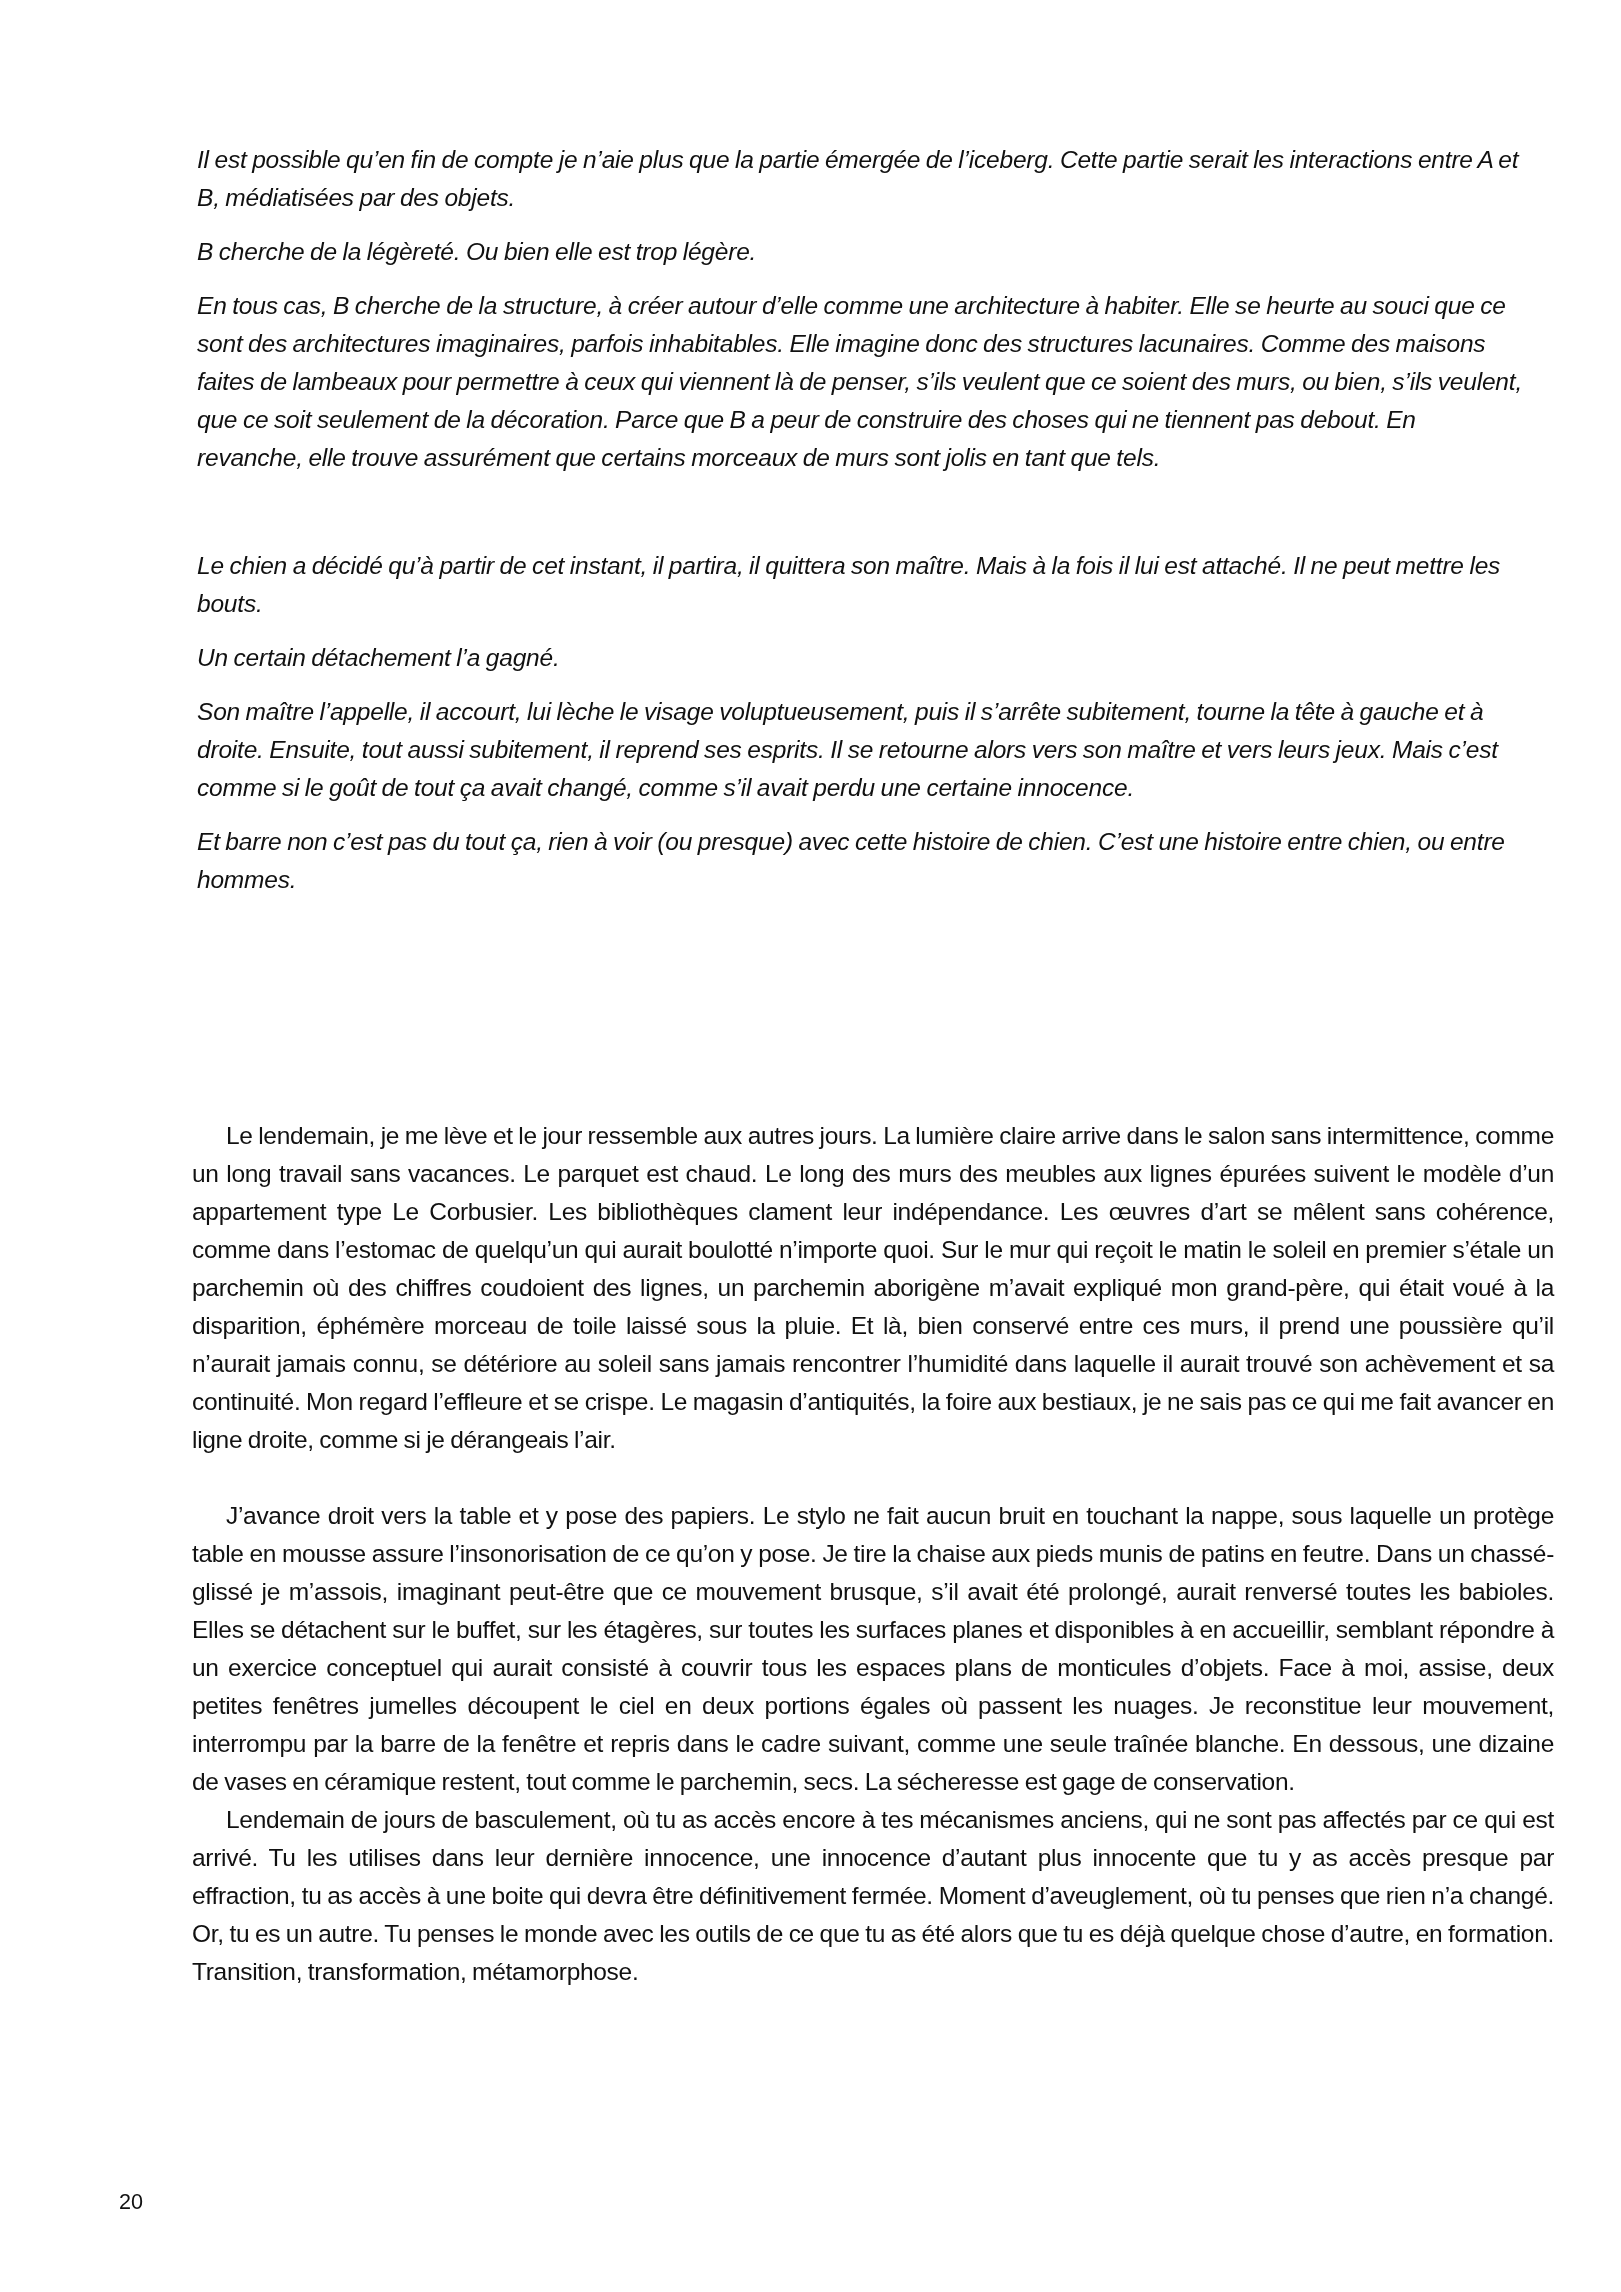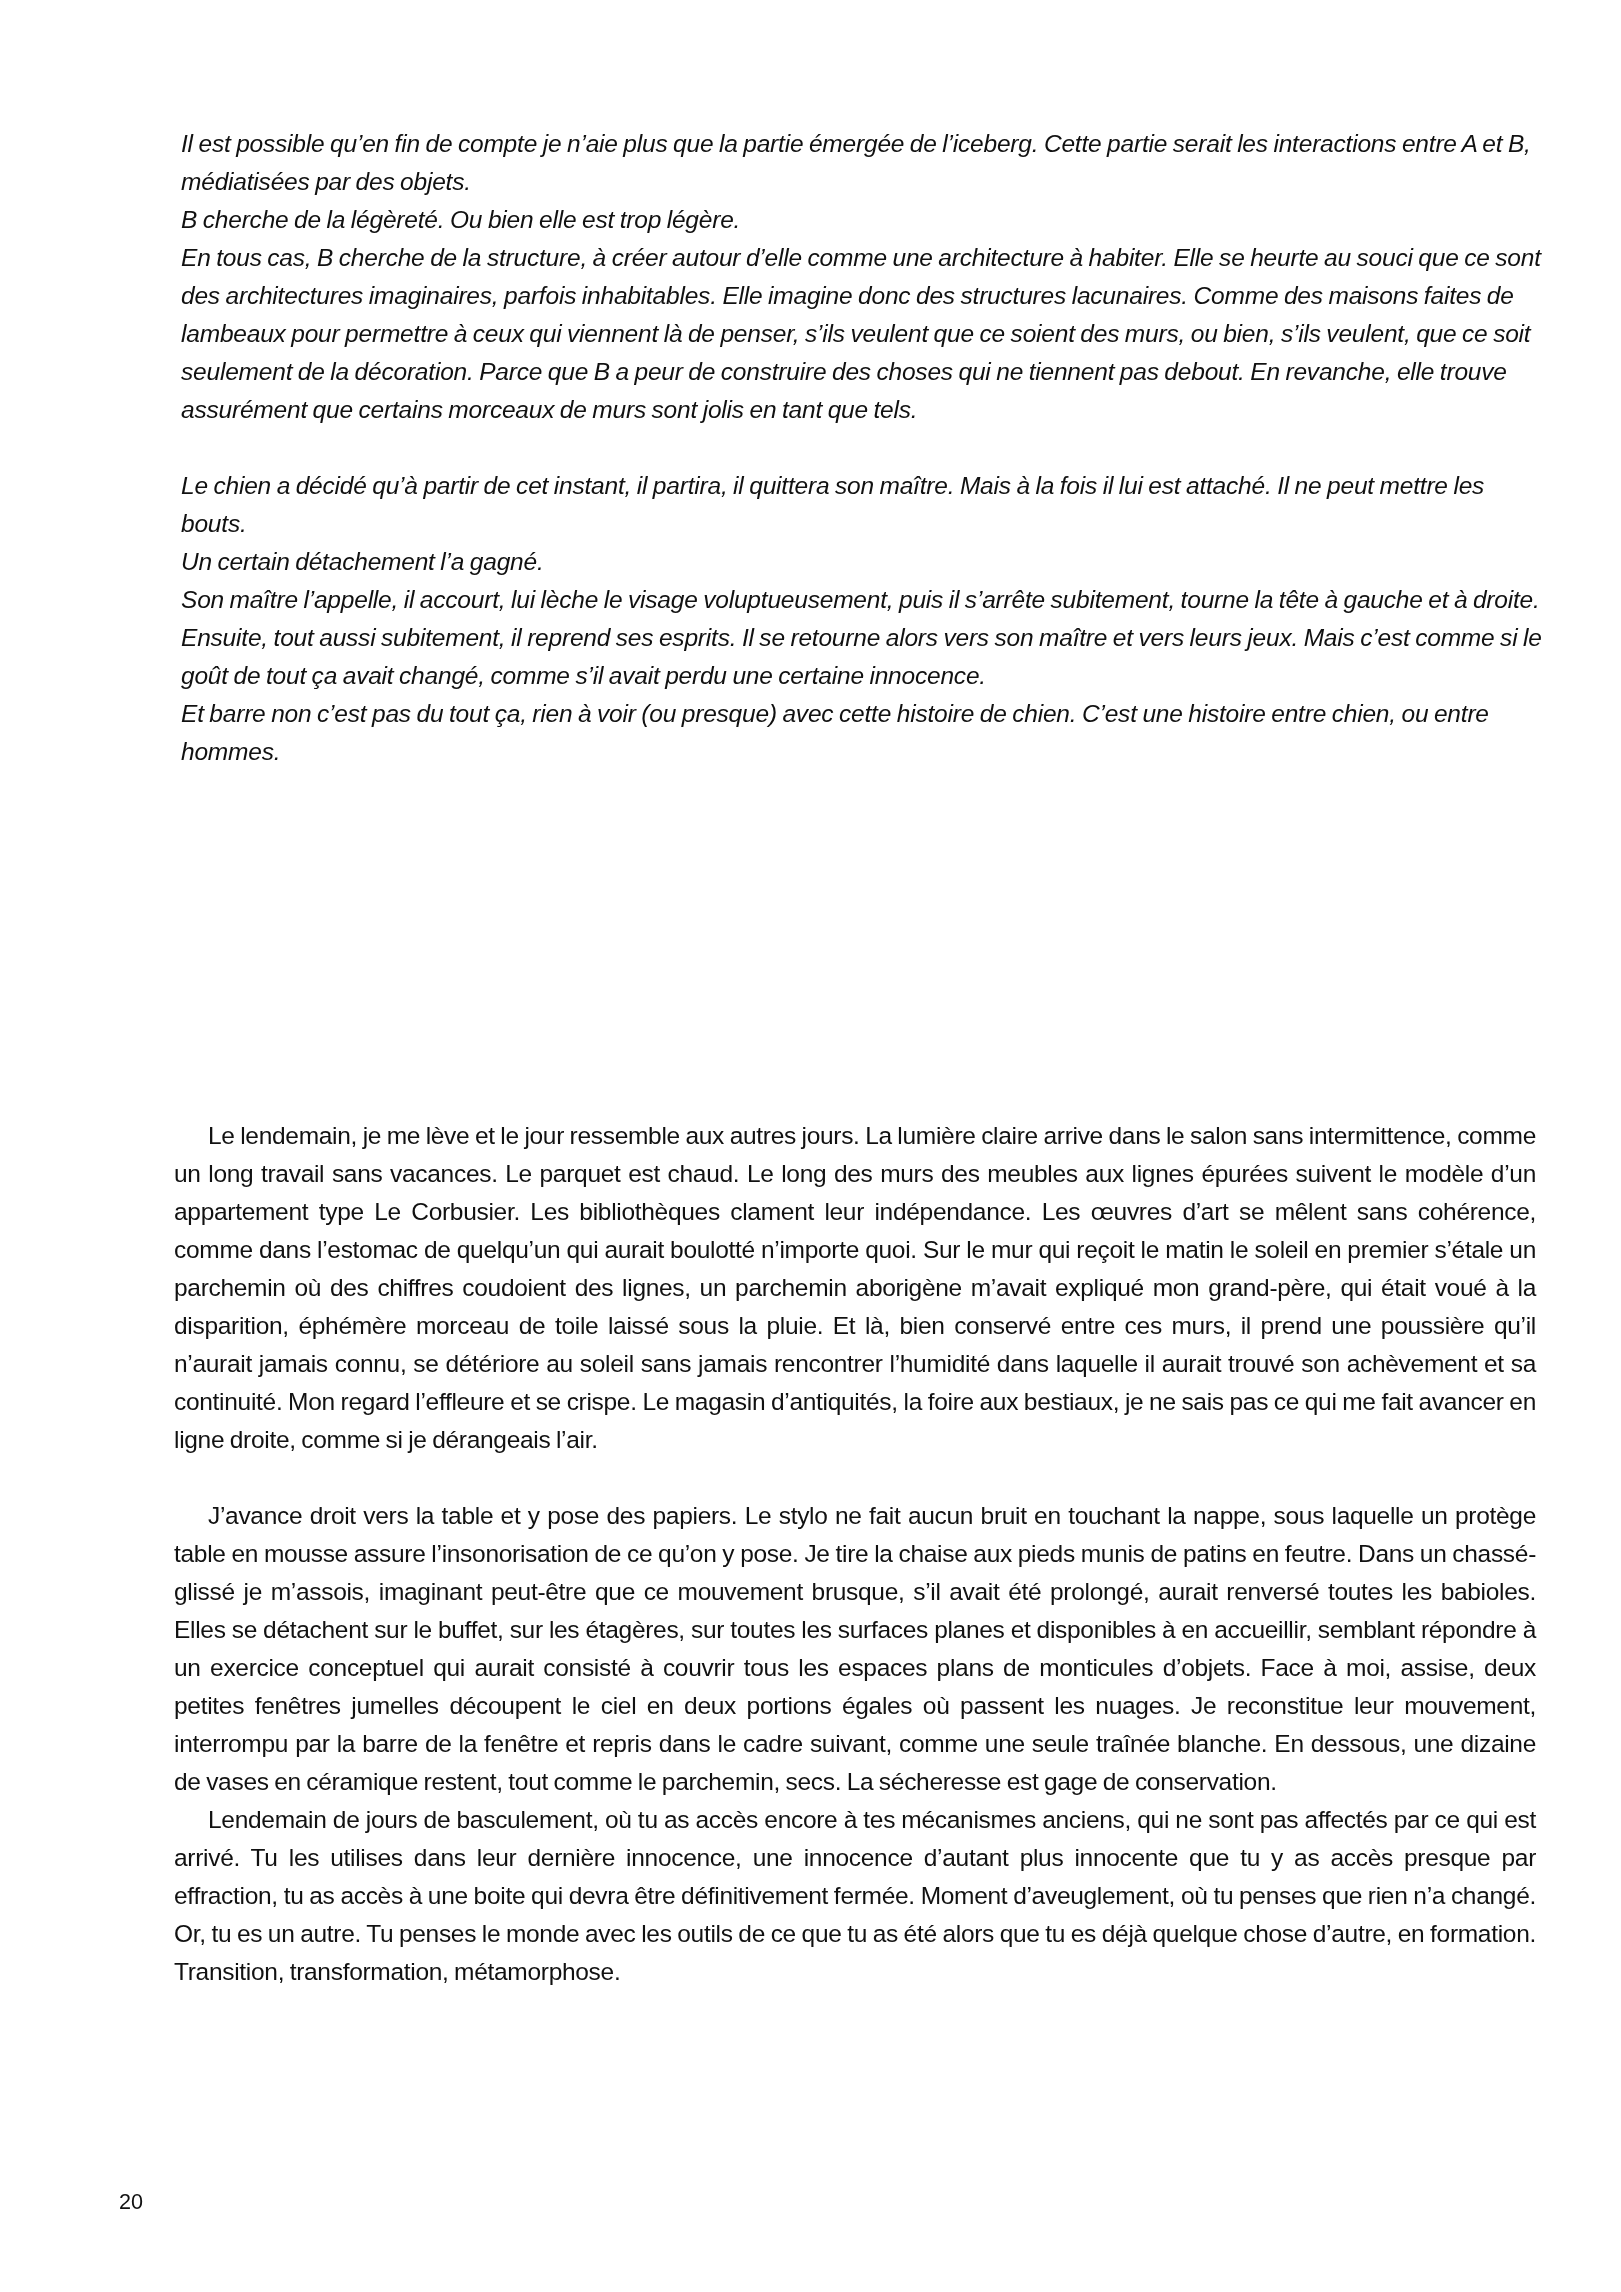--- a/index.html
+++ b/index.html
@@ -11,31 +11,31 @@
       color: #111111;
       font-family: "Liberation Sans", "DejaVu Sans", sans-serif;
     }
     .page {
       position: absolute;
       left: 181px;
       top: 125px;
       width: 1362px;
     }
     .italic-block p {
-      margin: 0;
+      margin: 16px;
       font-style: italic;
       font-size: 24.5px;
       line-height: 38px;
       letter-spacing: -0.2px;
       word-spacing: -1px;
     }
     .italic-block .gap { height: 38px; }
     .prose {
       position: absolute;
-      left: 174px;
+      left: 192px;
       top: 1117px;
       width: 1362px;
     }
     .prose p {
       margin: 0;
       font-size: 24.5px;
       line-height: 38px;
       text-align: justify;
       text-indent: 34px;
       letter-spacing: -0.3px;

